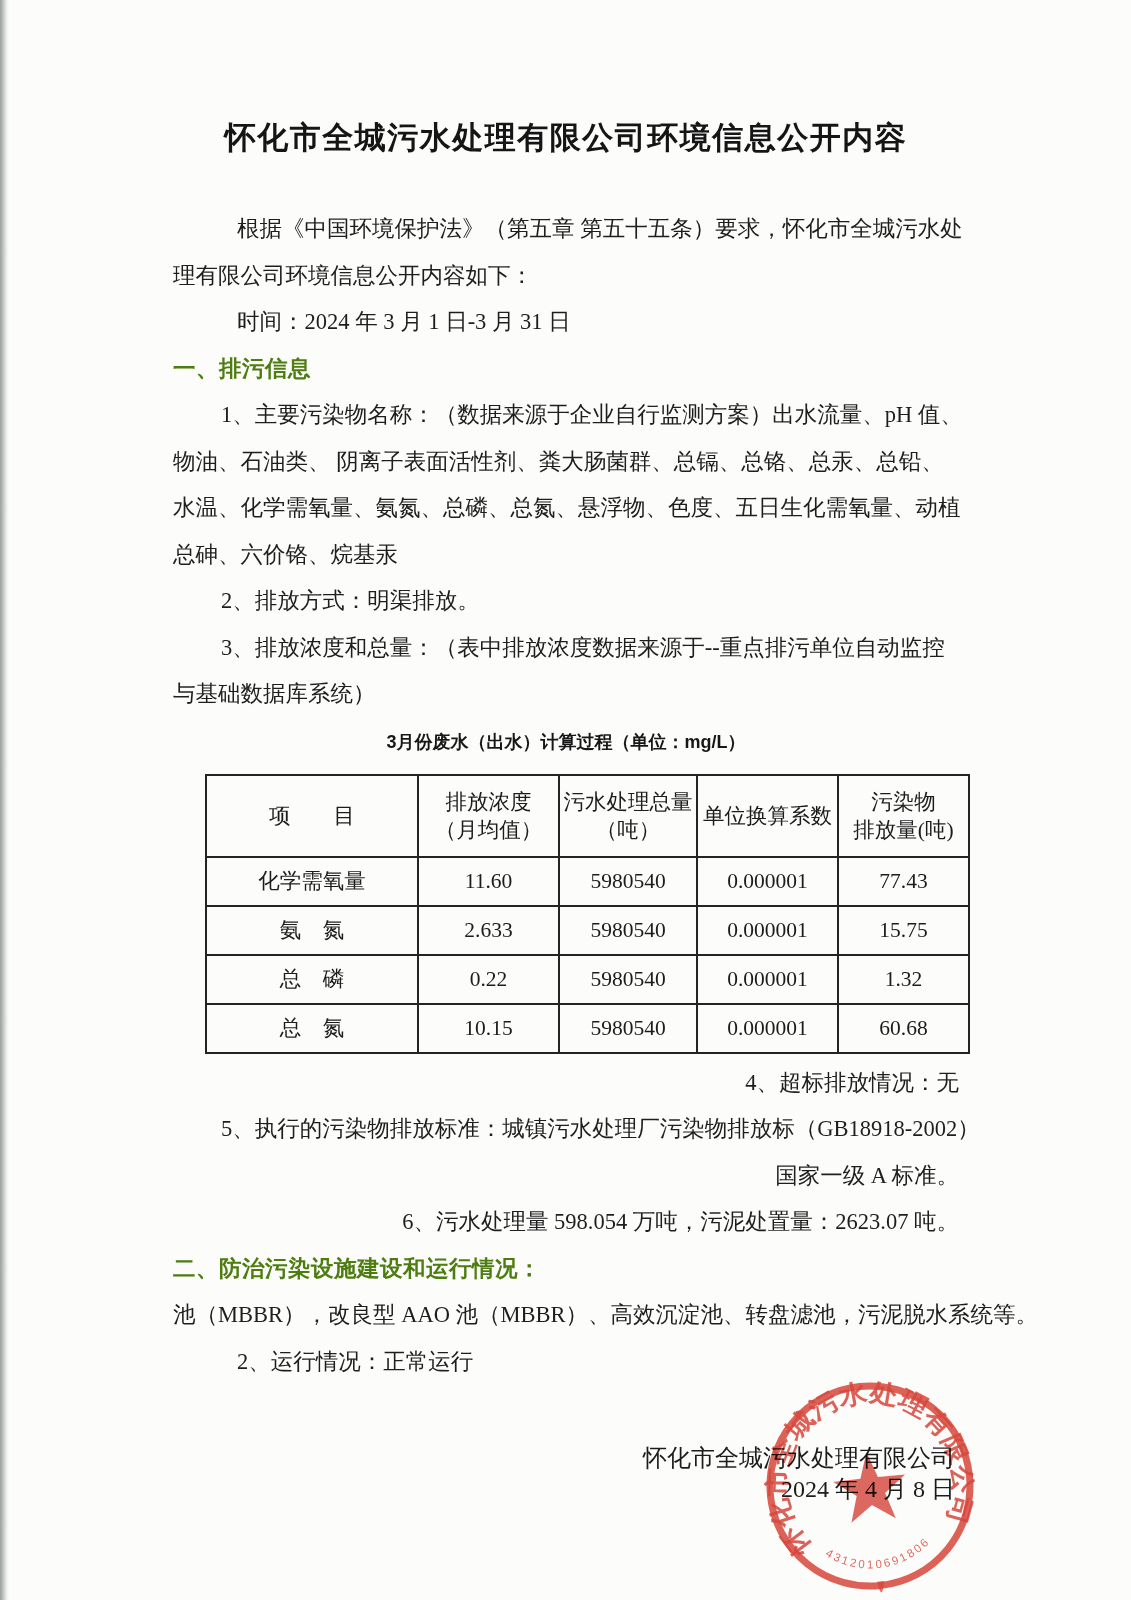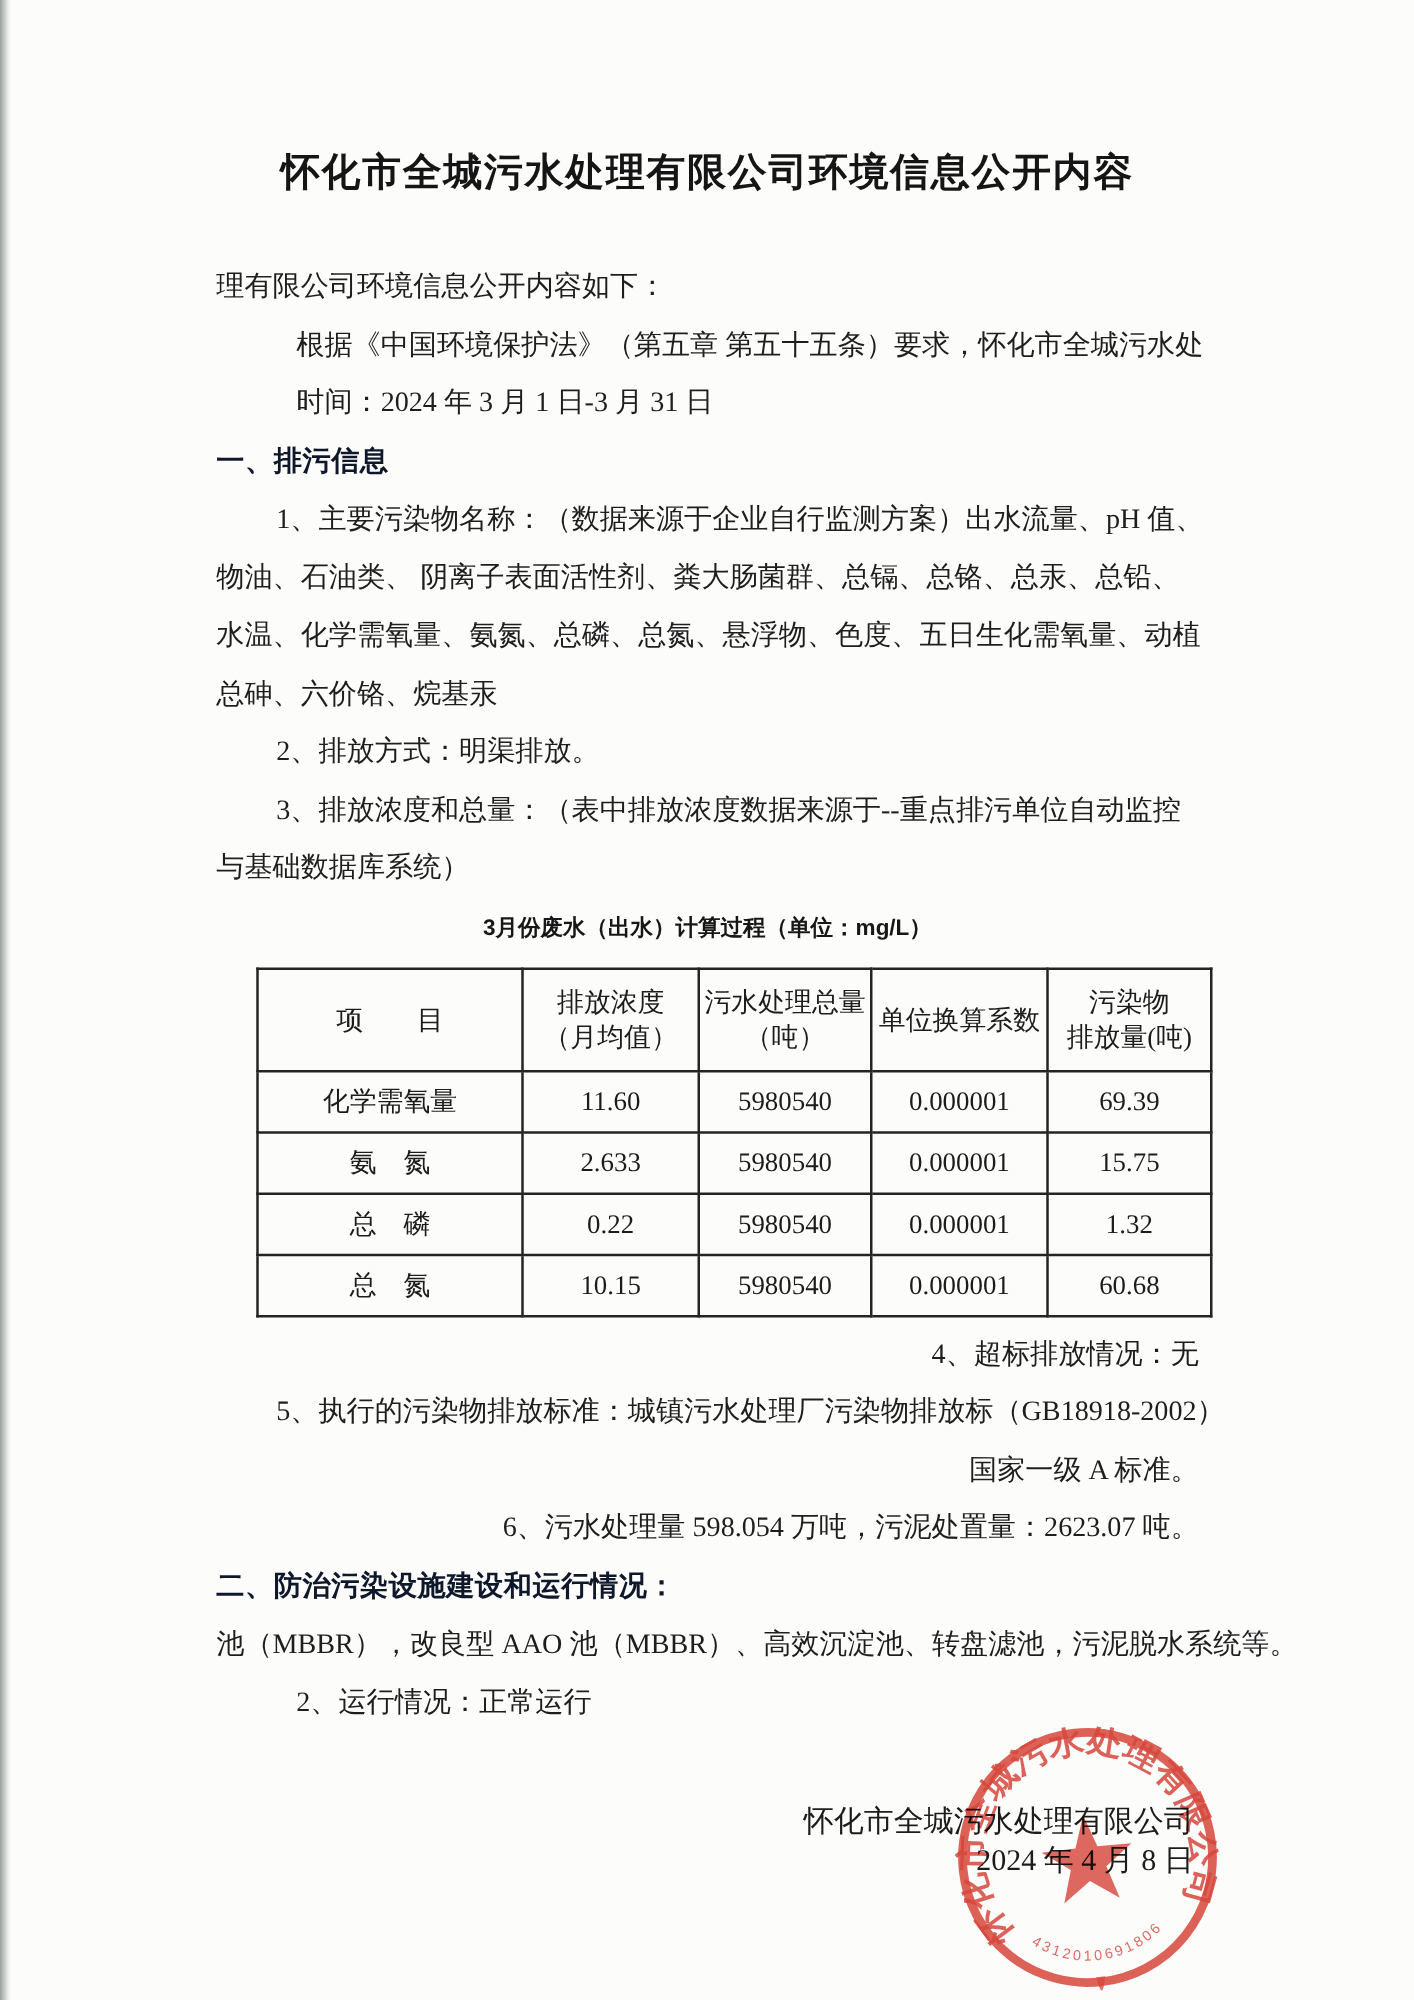--- a/index.html
+++ b/index.html
@@ -24,21 +24,21 @@
     font-weight:700;
     font-size:31px;line-height:44px;letter-spacing:1.5px;
     color:#151515;
   }
   .intro{margin-top:46px;}
   .line{white-space:nowrap;}
   .i1{text-indent:64px;}
   .i2{text-indent:48px;}
   .heading{
     font-family:"Liberation Sans","DejaVu Sans",sans-serif;
-    font-weight:700;color:#0f172a;letter-spacing:0.5px;
+    font-weight:700;color:#4d7c0f;letter-spacing:0.5px;
   }
   .table-title{
     margin-top:2px;text-align:center;
     font-family:"Liberation Sans","DejaVu Sans",sans-serif;
     font-weight:700;font-size:18px;line-height:44px;color:#171717;
   }
   table.data{
     margin:10px 0 0 32px;
     border-collapse:collapse;table-layout:fixed;
     width:763px;
@@ -74,22 +74,22 @@
 </head>
 <body>
 
 <div class="scan-edge"></div>
 
 <div class="content">
 
   <div class="doc-title">怀化市全城污水处理有限公司环境信息公开内容</div>
 
   <div class="intro">
+    <div class="line i1">根据《中国环境保护法》（第五章 第五十五条）要求，怀化市全城污水处</div>
     <div class="line">理有限公司环境信息公开内容如下：</div>
-    <div class="line i1">根据《中国环境保护法》（第五章 第五十五条）要求，怀化市全城污水处</div>
     <div class="line i1">时间：2024 年 3 月 1 日-3 月 31 日</div>
   </div>
 
   <div>
     <div class="line heading">一、排污信息</div>
     <div class="line i2">1、主要污染物名称：（数据来源于企业自行监测方案）出水流量、pH 值、</div>
     <div class="line">物油、石油类、 阴离子表面活性剂、粪大肠菌群、总镉、总铬、总汞、总铅、</div>
     <div class="line">水温、化学需氧量、氨氮、总磷、总氮、悬浮物、色度、五日生化需氧量、动植</div>
     <div class="line">总砷、六价铬、烷基汞</div>
     <div class="line i2">2、排放方式：明渠排放。</div>
@@ -128,21 +128,21 @@
           <span class="hline">排放量(吨)</span>
         </th>
       </tr>
     </thead>
     <tbody>
       <tr>
         <td>化学需氧量</td>
         <td>11.60</td>
         <td>5980540</td>
         <td>0.000001</td>
-        <td>69.39</td>
+        <td>77.43</td>
       </tr>
       <tr>
         <td>氨　氮</td>
         <td>2.633</td>
         <td>5980540</td>
         <td>0.000001</td>
         <td>15.75</td>
       </tr>
       <tr>
         <td>总　磷</td>

